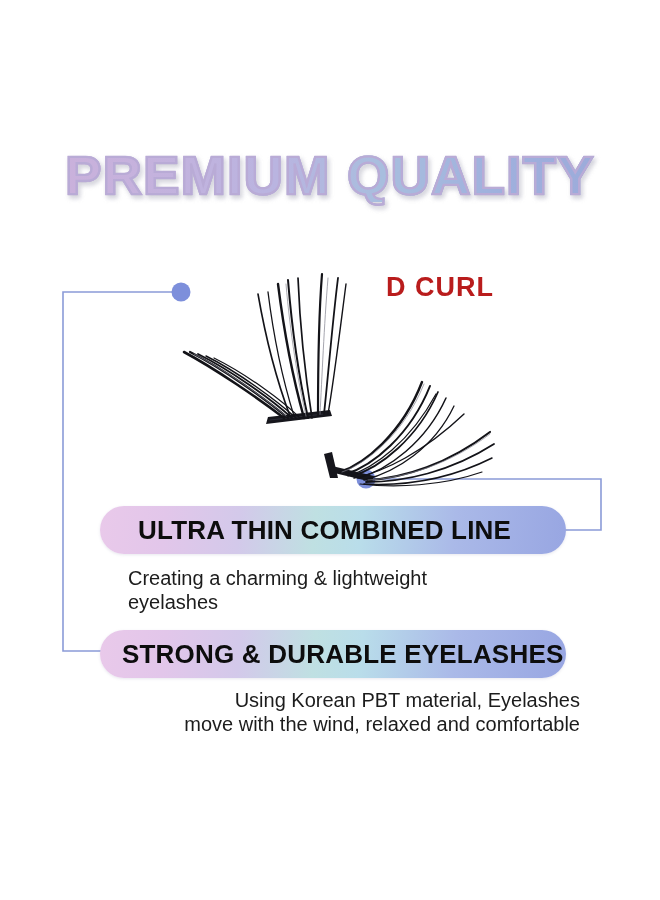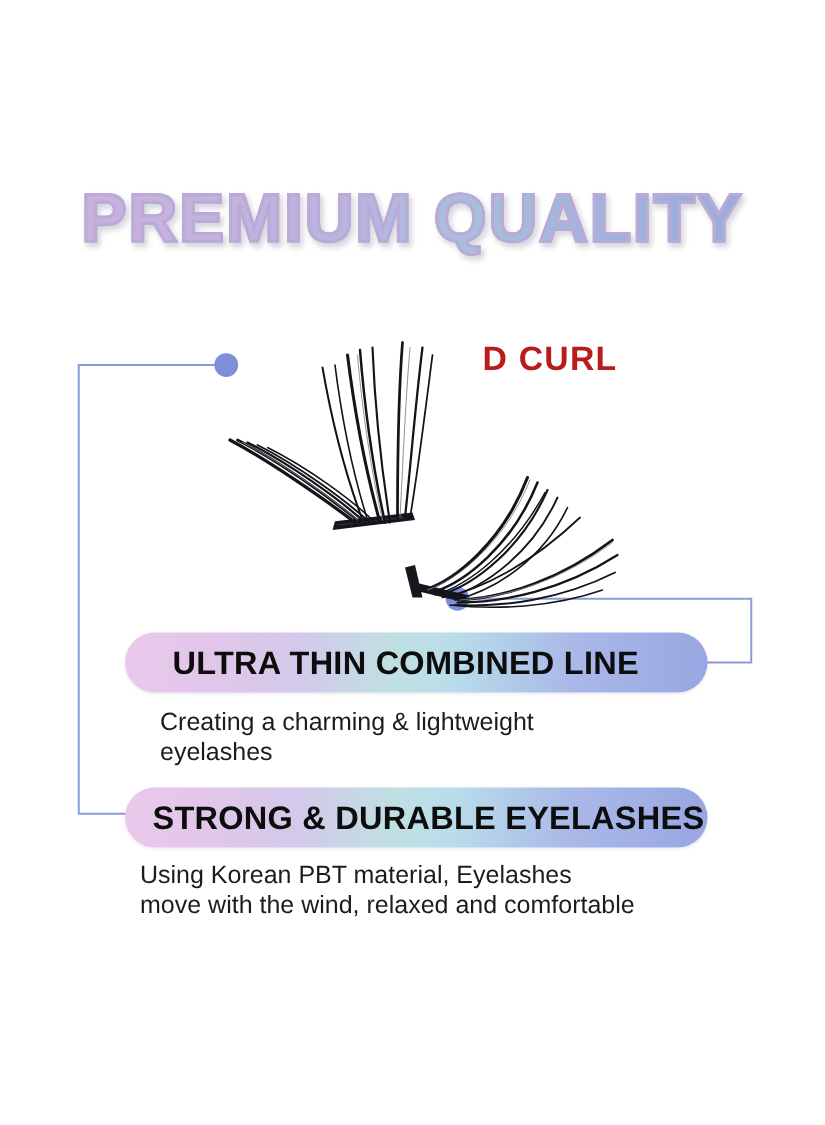--- a/index.html
+++ b/index.html
@@ -132,21 +132,21 @@
   .desc {
     position: absolute;
     font-size: 20px;
     line-height: 1.22;
     color: #1c1c1c;
     font-family: "Liberation Sans", sans-serif;
     font-weight: 400;
     white-space: pre-line;
   }
   #desc-1 { left: 128px; top: 566px; width: 430px; }
-  #desc-2 { left: 112px; top: 688px; width: 480px; }
+  #desc-2 { left: 100px; top: 688px; width: 480px; text-align: right; }
 </style>
 </head>
 <body>
 
 <div id="stage">
 
   <div class="headline-stroke">PREMIUM QUALITY</div>
   <div class="headline headline-grad">PREMIUM QUALITY</div>
 
   <svg id="connectors" viewBox="0 0 660 900">

